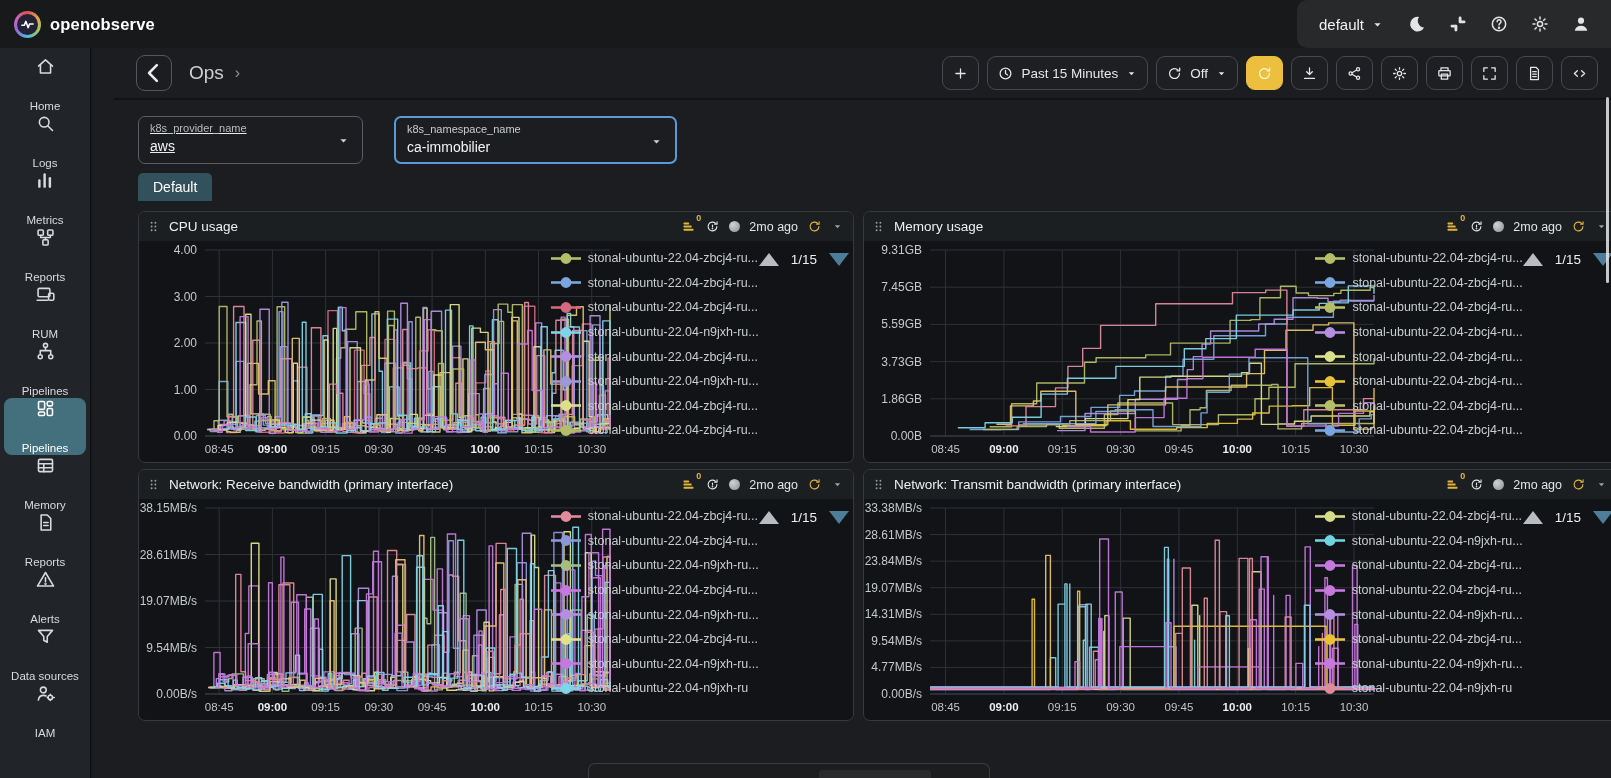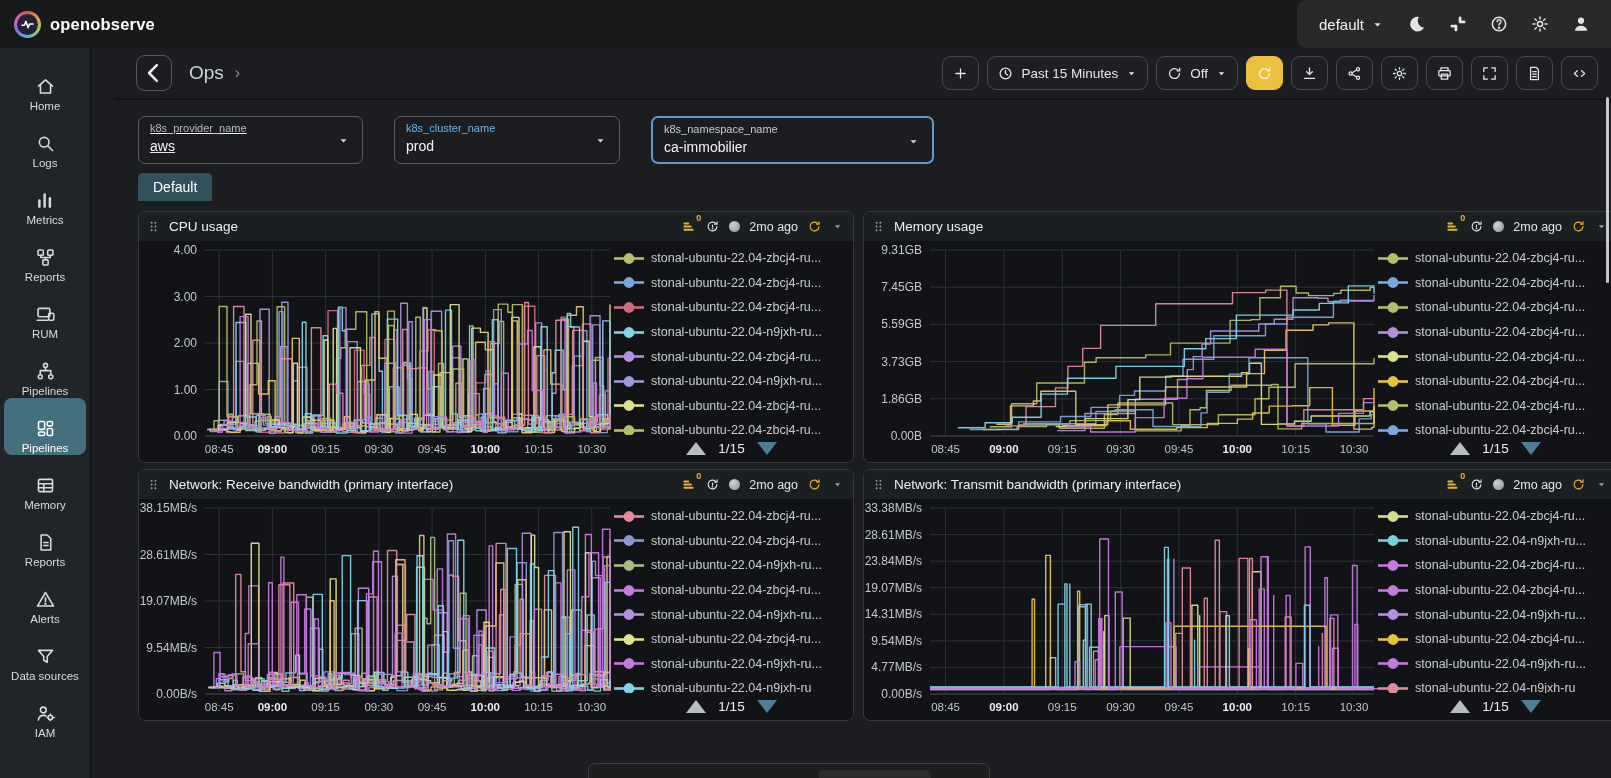--- a/index.html
+++ b/index.html
@@ -15,21 +15,21 @@
   .logo .inner{width:21px;height:21px;border-radius:50%;background:#223;display:flex;align-items:center;justify-content:center;}
   .brand-text{font-size:16.5px;font-weight:bold;color:#fff;letter-spacing:.2px;}
   .topbar-right{margin-left:auto;height:48px;background:#28292b;border-radius:10px 0 0 10px;
                 display:flex;align-items:center;gap:22px;padding:0 20px 0 22px;}
   .org-select{display:flex;align-items:center;gap:6px;font-size:15px;color:#f0f1f2;cursor:pointer;}
   .top-ico{width:20px;height:20px;color:#e2e4e6;display:inline-flex;cursor:pointer;}
   
   .sidebar{position:absolute;top:48px;left:0;bottom:0;width:91px;background:#212529;
            border-right:1px solid #0d0e0f;display:flex;flex-direction:column;padding-top:8px;box-sizing:border-box;}
   .side-item{height:57px;margin:0 4px;border-radius:8px;display:flex;flex-direction:column;
-             align-items:center;justify-content:flex-end;gap:3px;color:#d8dadc;font-size:11.5px;cursor:pointer;text-align:center;line-height:1.1;}
+             align-items:center;justify-content:space-between;gap:3px;color:#d8dadc;font-size:11.5px;cursor:pointer;text-align:center;line-height:1.1;}
   .side-item .ico{width:21px;height:21px;display:inline-flex;}
   .side-item.active{background:#44707e;color:#ffffff;}
   
   .main{position:absolute;left:92px;top:48px;right:0;bottom:0;background:#1b1d20;padding-left:22px;}
   .dash-header{height:50px;display:flex;align-items:center;padding:0 13px 0 22px;border-bottom:2px solid #101214;}
   .back-btn{width:34px;height:34px;border:1.5px solid #54575b;border-radius:9px;background:transparent;
             color:#e8eaec;display:flex;align-items:center;justify-content:center;cursor:pointer;}
   .bc-root{color:#ced1d4;font-size:19px;margin:0 11px 0 17px;cursor:pointer;}
   .bc-sep{color:#8d9093;font-size:16px;margin-right:13px;}
   .bc-title{color:#f3f5f6;font-size:19px;font-weight:500;}
@@ -56,21 +56,21 @@
   .p-head{height:29px;flex:0 0 29px;background:#1c1f22;display:flex;align-items:center;padding:0 9px 0 7px;gap:8px;}
   .p-drag{width:15px;height:15px;color:#9aa0a6;display:inline-flex;cursor:grab;}
   .p-title{font-size:13.5px;color:#edeff1;}
   .p-tools{margin-left:auto;display:flex;align-items:center;gap:9px;font-size:12.5px;color:#e2e4e6;}
   .p-tools .ico{width:15px;height:15px;display:inline-flex;cursor:pointer;}
   .err-wrap{position:relative;color:#e3b43c;cursor:pointer;display:inline-flex;}
   .err-sup{position:absolute;top:-6px;right:-5px;font-size:9px;font-weight:bold;color:#e3b43c;}
   .gray-dot{width:11px;height:11px;border-radius:50%;background:radial-gradient(circle at 35% 35%,#cfd3d6,#8a8e92);cursor:pointer;}
   .p-body{flex:1;display:flex;min-height:0;}
   .chartwrap{flex:1;min-width:0;}
-  .legend{flex:0 0 235px;padding:5px 4px 0 0;display:flex;flex-direction:column;font-size:12.5px;color:#c9cdd0;}
+  .legend{flex:0 0 235px;padding:5px 4px 0 0;display:flex;flex-direction:row;font-size:12.5px;color:#c9cdd0;}
   .lrows{flex:1;overflow:hidden;}
   .lrow{display:flex;align-items:center;gap:7px;height:24.6px;cursor:pointer;white-space:nowrap;}
   .lname{overflow:hidden;text-overflow:ellipsis;}
   .lpage{height:27px;display:flex;align-items:center;justify-content:center;gap:12px;color:#eceef0;font-size:13.5px;}
   .tri-up{width:0;height:0;border-left:10px solid transparent;border-right:10px solid transparent;border-bottom:13px solid #b9bdc1;cursor:pointer;}
   .tri-down{width:0;height:0;border-left:10px solid transparent;border-right:10px solid transparent;border-top:13px solid #4e7d99;cursor:pointer;}
   .partial{position:absolute;left:474px;top:663px;width:400px;height:15px;border:1px solid #3a3d40;
            border-bottom:none;border-radius:7px 7px 0 0;background:#1b1d1f;}
   .partial .blk{position:absolute;right:58px;top:6px;width:112px;height:9px;border-radius:4px 4px 0 0;background:#292b2d;}
   .scroll-thumb{position:absolute;right:2px;top:97px;width:3px;height:186px;background:#e6e7e8;border-radius:2px;opacity:.85;}
@@ -383,29 +383,20 @@
     <div class="filters" id="filters">
         <div class="filter" style="width: 225px; text-decoration: underline;">
           <div class="flabel" style="color: rgb(183, 187, 190);">k8s_provider_name</div>
           <div class="fvalue">aws</div>
           <span class="fcaret">
             <svg viewBox="0 0 24 24" width="100%" height="100%" fill="none" stroke="currentColor" stroke-width="1.8" stroke-linecap="round" stroke-linejoin="round">
               <path d="M7 9.8l5 5.4 5-5.4z" fill="currentColor" stroke="none"></path>
             </svg>
           </span>
         </div>
-        <div class="filter" style="width: 226px;">
-          <div class="flabel" style="color: rgb(111, 180, 232);">k8s_cluster_name</div>
-          <div class="fvalue">prod</div>
-          <span class="fcaret">
-            <svg viewBox="0 0 24 24" width="100%" height="100%" fill="none" stroke="currentColor" stroke-width="1.8" stroke-linecap="round" stroke-linejoin="round">
-              <path d="M7 9.8l5 5.4 5-5.4z" fill="currentColor" stroke="none"></path>
-            </svg>
-          </span>
-        </div>
         <div class="filter focused" style="width: 283px;">
           <div class="flabel" style="color: rgb(201, 205, 208);">k8s_namespace_name</div>
           <div class="fvalue">ca-immobilier</div>
           <span class="fcaret">
             <svg viewBox="0 0 24 24" width="100%" height="100%" fill="none" stroke="currentColor" stroke-width="1.8" stroke-linecap="round" stroke-linejoin="round">
               <path d="M7 9.8l5 5.4 5-5.4z" fill="currentColor" stroke="none"></path>
             </svg>
           </span>
         </div>
       </div>

